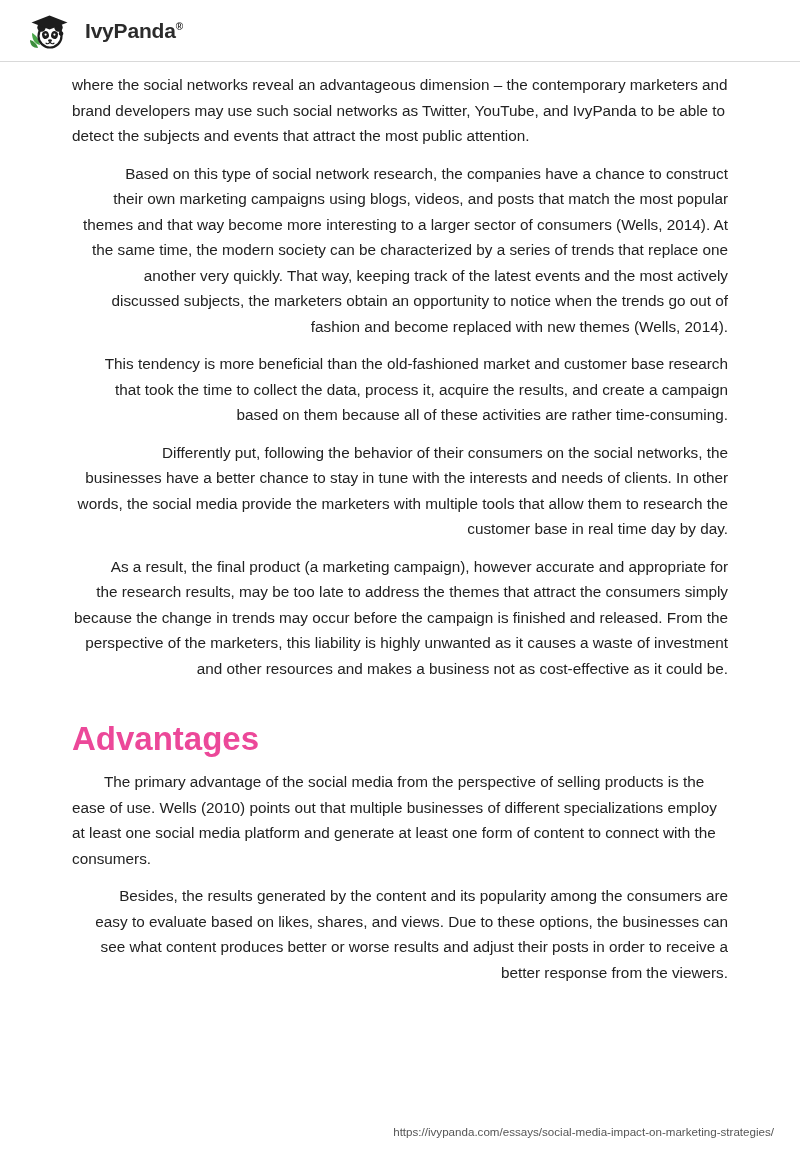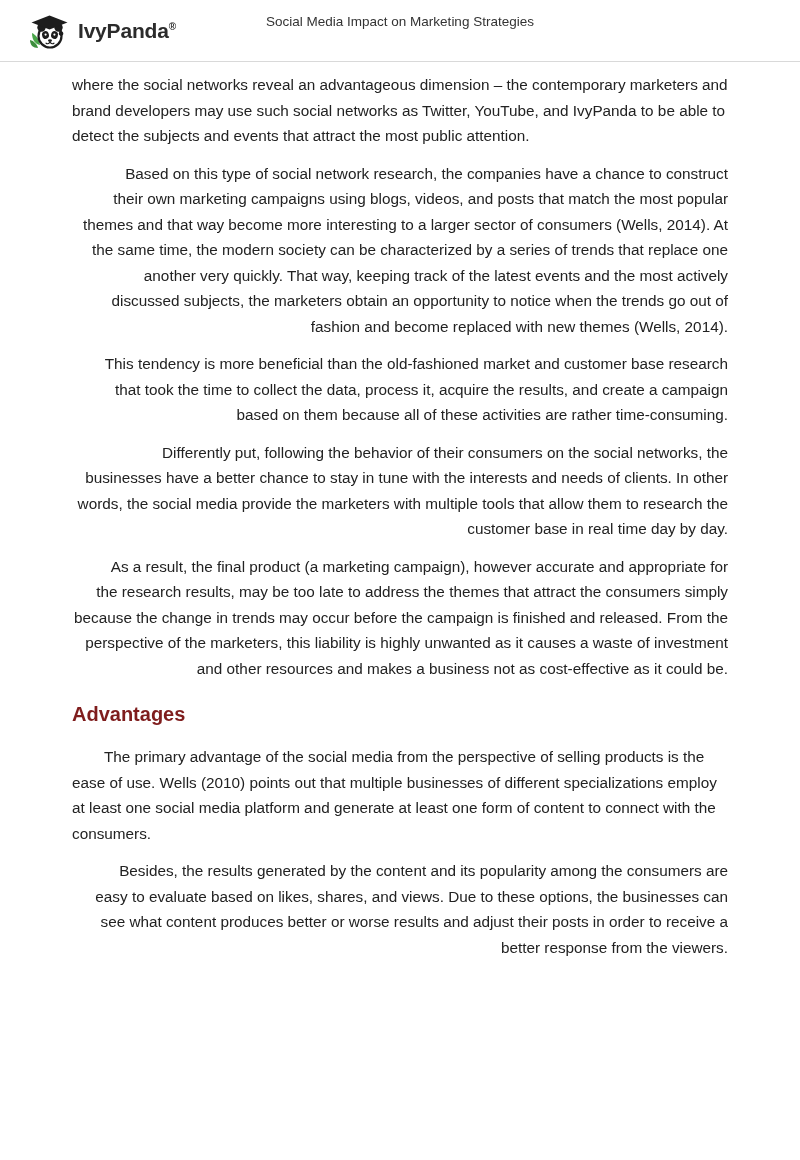--- a/index.html
+++ b/index.html
@@ -31,21 +31,21 @@
     right: 0;
     height: 62px;
     display: flex;
     align-items: center;
     padding: 0 28px;
     box-sizing: border-box;
   }
   .brand {
     display: flex;
     align-items: center;
-    gap: 8px;
+    gap: 15px;
     text-decoration: none;
     color: #2b2b2b;
   }
   .brand-logo {
     width: 42px;
     height: 40px;
     position: relative;
     flex: 0 0 auto;
   }
   .brand-name {
@@ -95,24 +95,24 @@
     text-align: left;
   }
   p.para + p.para {
     margin-top: 12px;
     text-align: right;
   }
   p.indent {
     text-indent: 32px;
   }
   h2.section-heading {
-    font-size: 20px;
+    font-size: 33px;
     font-weight: bold;
-    color: #7f1d1d;
-    margin: 17px 0 14px 0;
+    color: #ec4899;
+    margin: 42px 0 14px 0;
     line-height: 32px;
   }
 
   
   .footer {
     position: absolute;
     left: 0;
     right: 0;
     bottom: 22px;
     padding-right: 26px;
@@ -150,31 +150,33 @@
 
           <ellipse cx="22" cy="29.6" rx="2" ry="1.4" fill="#1d1d1d"></ellipse>
           <path d="M22 31.2 C20.6 33.2 18.8 33 18 32.1 M22 31.2 C23.4 33.2 25.2 33 26 32.1" stroke="#1d1d1d" stroke-width="1.2" fill="none" stroke-linecap="round"></path>
 
           <path d="M3.5 11.5 L21.5 4.5 L39.5 11.5 L21.5 18.5 Z" fill="#1d1d1d"></path>
           <path d="M33 13.6 L33 21 M33 21 a1.6 1.6 0 1 0 0.1 0" stroke="#1d1d1d" stroke-width="1.4" fill="#1d1d1d"></path>
         </svg>
       </span>
       <span class="brand-name"><span>IvyPanda</span><span class="brand-reg">®</span></span>
     </div>
-    <div class="header-title">Social Media Impact on Marketing Strategies</div>
     <div class="header-rule"></div>
   </div>
 
   <div class="content">
     <p class="para">where the social networks reveal an advantageous dimension – the contemporary marketers and brand developers may use such social networks as Twitter, YouTube, and IvyPanda to be able to detect the subjects and events that attract the most public attention.</p>
     <p class="para indent">Based on this type of social network research, the companies have a chance to construct their own marketing campaigns using blogs, videos, and posts that match the most popular themes and that way become more interesting to a larger sector of consumers (Wells, 2014). At the same time, the modern society can be characterized by a series of trends that replace one another very quickly. That way, keeping track of the latest events and the most actively discussed subjects, the marketers obtain an opportunity to notice when the trends go out of fashion and become replaced with new themes (Wells, 2014).</p>
     <p class="para indent">This tendency is more beneficial than the old-fashioned market and customer base research that took the time to collect the data, process it, acquire the results, and create a campaign based on them because all of these activities are rather time-consuming.</p>
     <p class="para indent">Differently put, following the behavior of their consumers on the social networks, the businesses have a better chance to stay in tune with the interests and needs of clients. In other words, the social media provide the marketers with multiple tools that allow them to research the customer base in real time day by day.</p>
     <p class="para indent">As a result, the final product (a marketing campaign), however accurate and appropriate for the research results, may be too late to address the themes that attract the consumers simply because the change in trends may occur before the campaign is finished and released. From the perspective of the marketers, this liability is highly unwanted as it causes a waste of investment and other resources and makes a business not as cost-effective as it could be.</p>
 
     <h2 class="section-heading">Advantages</h2>
 
     <p class="para indent">The primary advantage of the social media from the perspective of selling products is the ease of use. Wells (2010) points out that multiple businesses of different specializations employ at least one social media platform and generate at least one form of content to connect with the consumers.</p>
     <p class="para indent">Besides, the results generated by the content and its popularity among the consumers are easy to evaluate based on likes, shares, and views. Due to these options, the businesses can see what content produces better or worse results and adjust their posts in order to receive a better response from the viewers.</p>
   </div>
 
+  <div class="footer">
+    <a href="#">https://ivypanda.com/essays/social-media-impact-on-marketing-strategies/</a>
+  </div>
 
 </div>
 
 </body></html>

